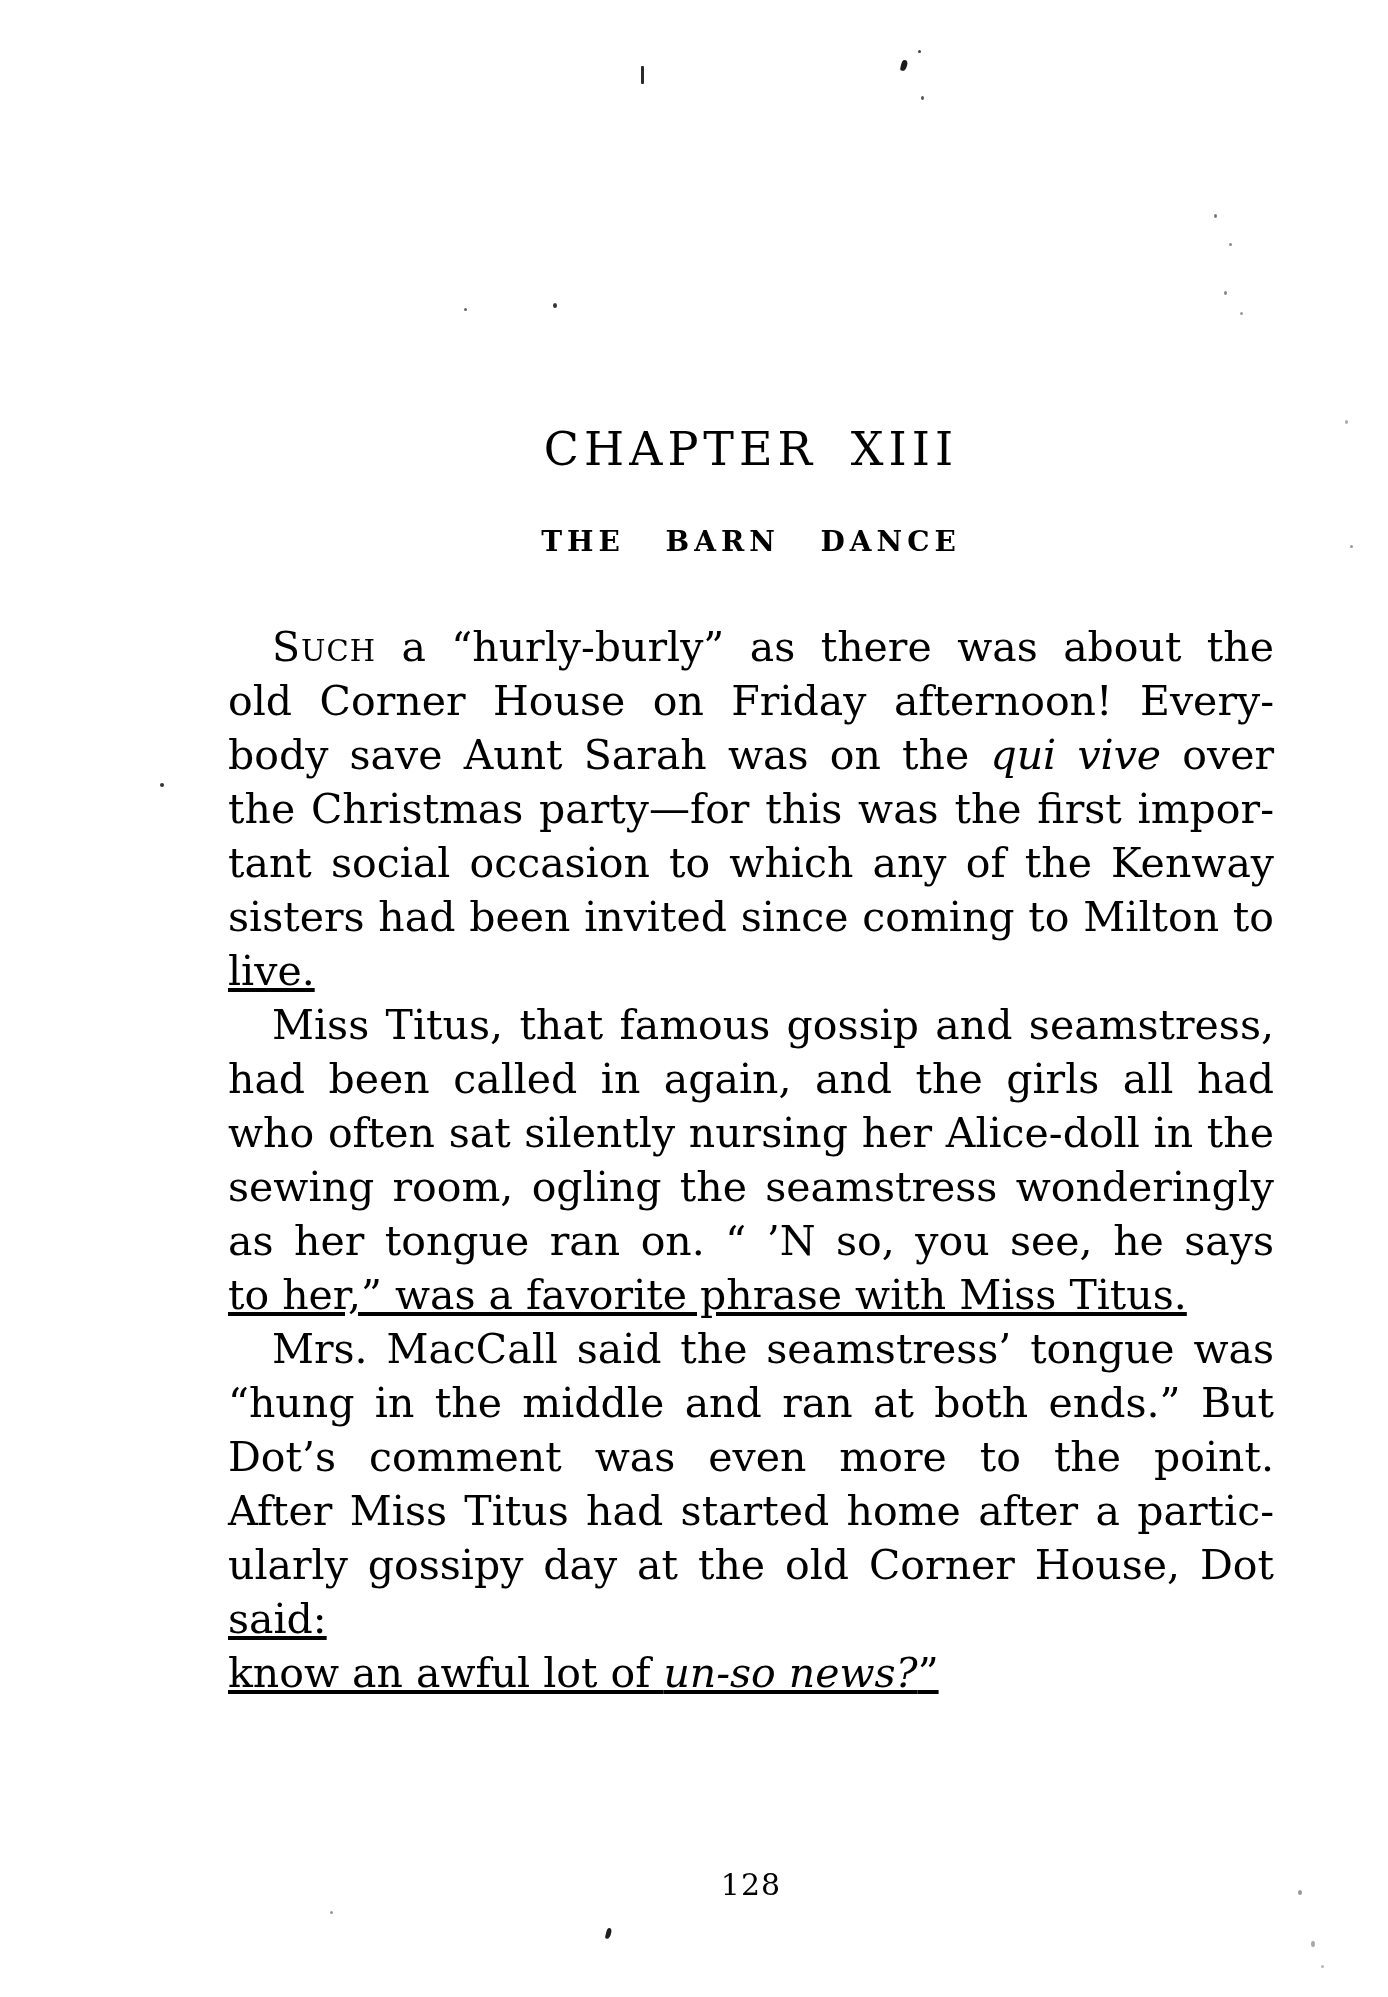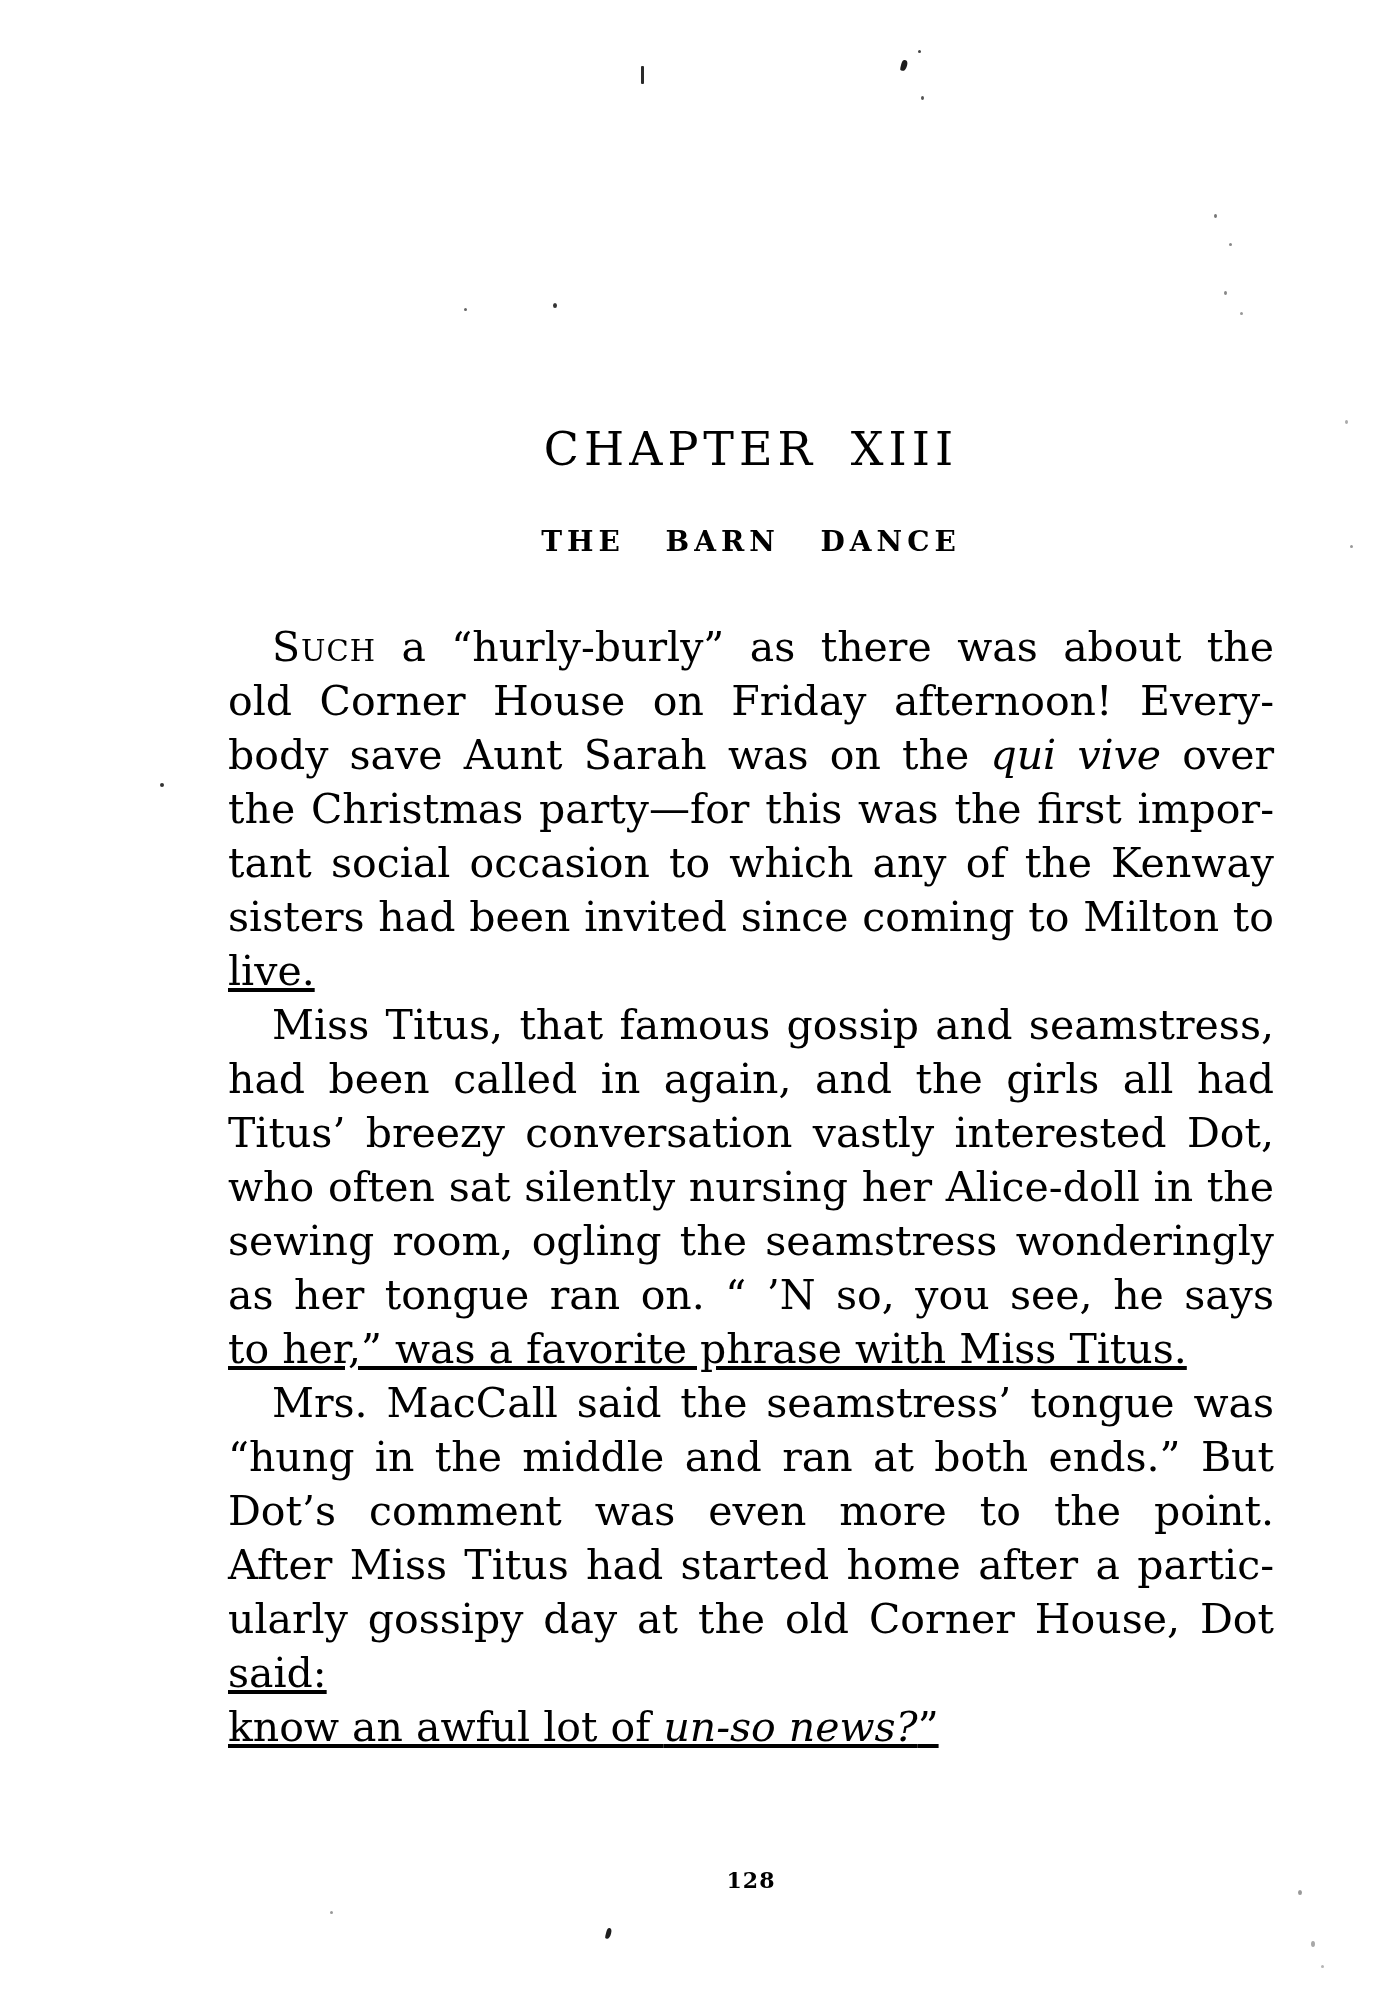--- a/index.html
+++ b/index.html
@@ -62,24 +62,23 @@
   }
   .line.indent { text-indent: 44px; }
   .seg-italic { font-style: italic; }
   .seg-smallcaps { font-variant: small-caps; letter-spacing: 1px; }
   .page-number {
     position: absolute;
     top: 1868px;
     left: 228px;
     width: 1046px;
     text-align: center;
-    font-size: 22px;
+    font-size: 30px;
     line-height: 1.1;
     letter-spacing: 1px;
-    font-weight: bold;
   }
   
   .speck {
     position: absolute;
     background: #333;
     border-radius: 50%;
   }
   .speck.bar { border-radius: 1px; }
   .speck.comma { border-radius: 60% 60% 70% 30%; transform: rotate(14deg); }
 </style>
@@ -95,21 +94,20 @@
   <div class="body-text">
       <div class="line indent"><span class="seg-smallcaps">Such</span><span> a “hurly-burly” as there was about the</span></div>
       <div class="line"><span>old Corner House on Friday afternoon!  Every-</span></div>
       <div class="line"><span>body save Aunt Sarah was on the </span><span class="seg-italic">qui vive</span><span> over</span></div>
       <div class="line"><span>the Christmas party—for this was the first impor-</span></div>
       <div class="line"><span>tant social occasion to which any of the Kenway</span></div>
       <div class="line"><span>sisters had been invited since coming to Milton to</span></div>
       <div class="line last"><span>live.</span></div>
       <div class="line indent"><span>Miss Titus, that famous gossip and seamstress,</span></div>
       <div class="line"><span>had been called in again, and the girls all had</span></div>
-      <div class="line"><span>Titus’ breezy conversation vastly interested Dot,</span></div>
       <div class="line"><span>who often sat silently nursing her Alice-doll in the</span></div>
       <div class="line"><span>sewing room, ogling the seamstress wonderingly</span></div>
       <div class="line"><span>as her tongue ran on.  “ ’N so, you see, he says</span></div>
       <div class="line last"><span>to her,” was a favorite phrase with Miss Titus.</span></div>
       <div class="line indent"><span>Mrs. MacCall said the seamstress’ tongue was</span></div>
       <div class="line"><span>“hung in the middle and ran at both ends.”  But</span></div>
       <div class="line"><span>Dot’s comment was even more to the point.</span></div>
       <div class="line"><span>After Miss Titus had started home after a partic-</span></div>
       <div class="line"><span>ularly gossipy day at the old Corner House, Dot</span></div>
       <div class="line last"><span>said:</span></div>

